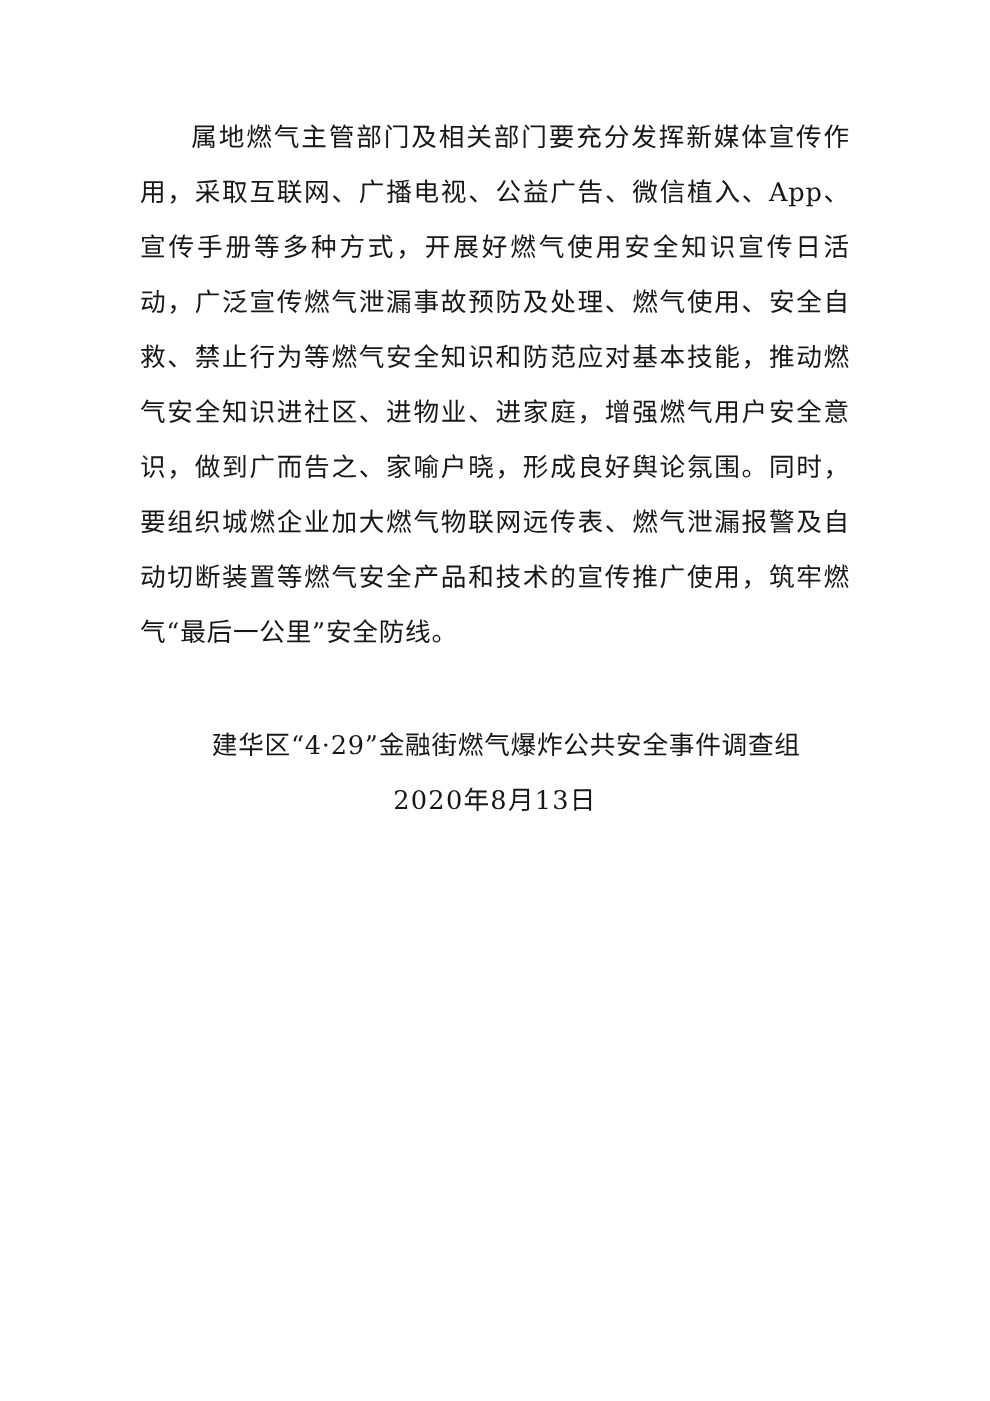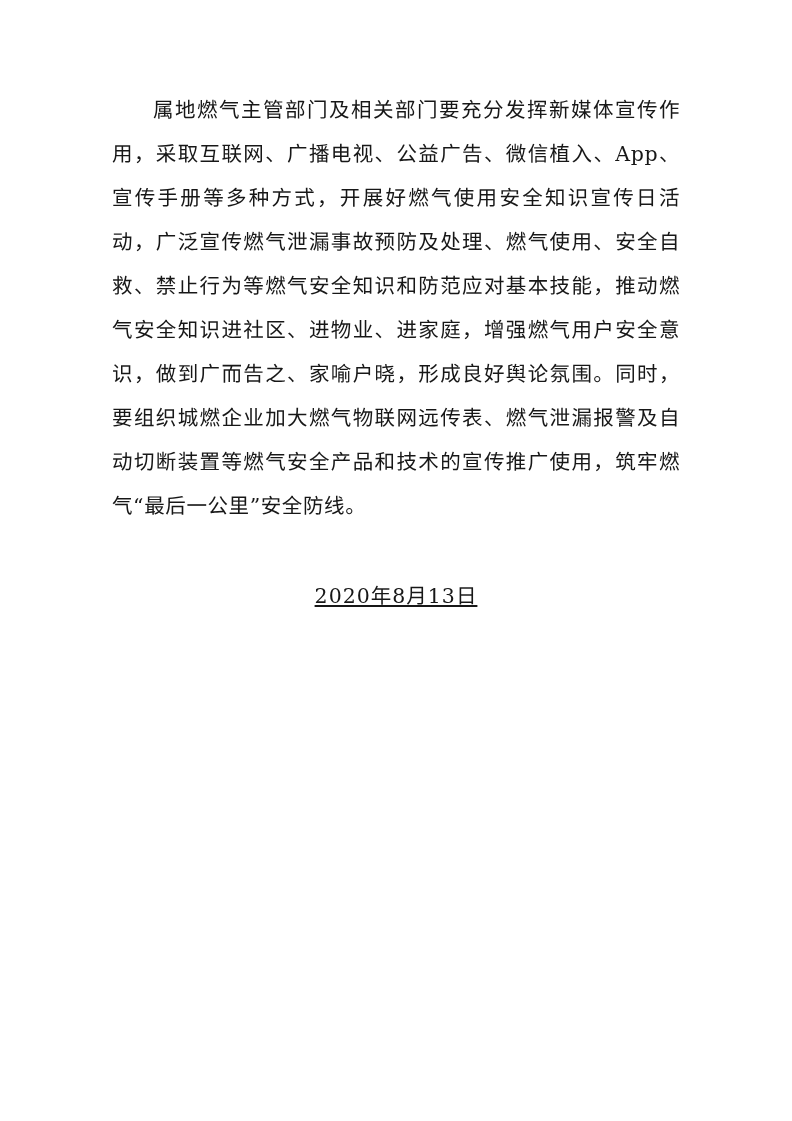--- a/index.html
+++ b/index.html
@@ -47,21 +47,20 @@
   }
   .signature p {
     text-align: center;
     text-indent: 0;
   }
   .sig-line1 {
     padding-left: 18px;
   }
   .sig-date {
     letter-spacing: 1px;
-    text-decoration: underline;
   }
   .page-number {
     position: absolute;
     left: 0;
     right: 0;
     top: 1038px;
     text-align: center;
     font-size: 15px;
     font-family: "DejaVu Serif", "Liberation Serif", serif;
     color: #a21caf;
@@ -73,20 +72,21 @@
 <body>
 
 <div class="page">
 
   <div class="content">
 
     <p class="indent block-body">属地燃气主管部门及相关部门要充分发挥新媒体宣传作用，采取互联网、广播电视、公益广告、微信植入、App、宣传手册等多种方式，开展好燃气使用安全知识宣传日活动，广泛宣传燃气泄漏事故预防及处理、燃气使用、安全自救、禁止行为等燃气安全知识和防范应对基本技能，推动燃气安全知识进社区、进物业、进家庭，增强燃气用户安全意识，做到广而告之、家喻户晓，形成良好舆论氛围。同时，要组织城燃企业加大燃气物联网远传表、燃气泄漏报警及自动切断装置等燃气安全产品和技术的宣传推广使用，筑牢燃气“最后一公里”安全防线。</p>
 
 
     <div class="signature">
+      <p class="sig-line1">建华区“4·29”金融街燃气爆炸公共安全事件调查组</p>
       <p class="sig-date">2020年8月13日</p>
     </div>
 
   </div>
 
   <div class="page-number">-11-</div>
 
 </div>
 
 </body></html>

